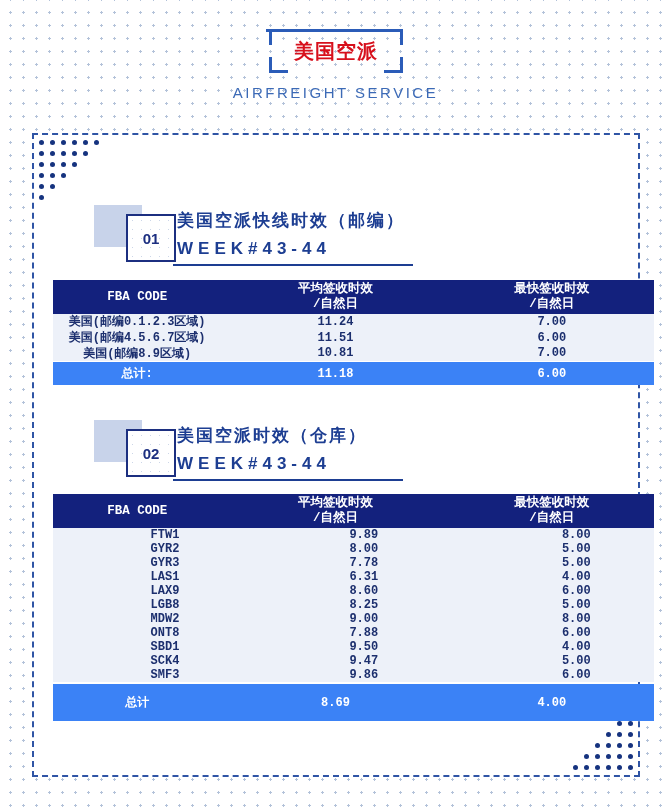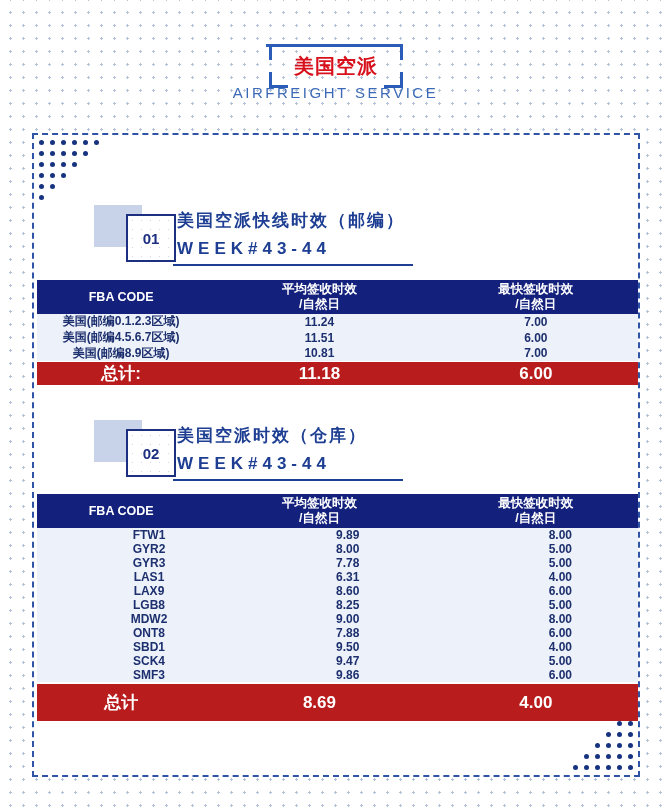--- a/index.html
+++ b/index.html
@@ -7,21 +7,21 @@
     width:671px;height:807px;position:relative;overflow:hidden;
     font-family:"Liberation Sans","DejaVu Sans",sans-serif;
     background-color:#ffffff;
   }
   .dot-bg{
     position:absolute;inset:0;
     background-image:radial-gradient(#b3c2d9 1.3px, rgba(0,0,0,0) 1.4px);
     background-size:13px 13px;background-position:4px 6px;
   }
   
-  .brand-wrap{position:absolute;left:269px;top:29px;width:134px;height:44px;margin-top:15px;}
+  .brand-wrap{position:absolute;left:269px;top:29px;width:134px;height:44px;}
   .corner{position:absolute;width:16px;height:13px;border:0 solid #2b5cb8;}
   .corner.tl{left:0;top:0;border-left-width:3px;border-top-width:3px;}
   .corner.tr{right:0;top:0;border-right-width:3px;border-top-width:3px;}
   .corner.bl{left:0;bottom:0;border-left-width:3px;border-bottom-width:3px;}
   .corner.br{right:0;bottom:0;border-right-width:3px;border-bottom-width:3px;}
   .brand-title{
     position:absolute;inset:0;display:flex;align-items:center;justify-content:center;
     color:#d7101c;font-size:20px;font-weight:bold;letter-spacing:1px;
   }
   .subtitle{
@@ -51,38 +51,38 @@
   .sec-title{
     position:absolute;left:143px;color:#1d3e92;font-weight:bold;font-size:17px;
     letter-spacing:2px;line-height:30px;white-space:nowrap;
   }
   .sec-week{
     position:absolute;left:143px;color:#1d3e92;font-weight:bold;font-size:17px;
     letter-spacing:5px;white-space:nowrap;
   }
   .week-underline{position:absolute;left:139px;height:2px;background:#1d3e92;}
   
-  .tbl{position:absolute;left:3px;width:601px;font-size:12px;}
+  .tbl{position:absolute;left:19px;width:601px;font-size:12px;font-family:Liberation Mono, monospace;}
   .tr{display:flex;width:100%;}
   .td,.th{box-sizing:border-box;text-align:center;}
   .c0{width:28%;}
   .c1{width:38%;}
   .c2{width:34%;}
   .thead{
     background:#13217d;color:#ffffff;font-weight:bold;height:34px;
     display:flex;align-items:center;font-size:12.5px;
   }
   .thead .th{display:flex;flex-direction:column;justify-content:center;line-height:15px;}
   .tbody .tr{background:#edf1f9;color:#1c2f6e;font-weight:bold;}
   .tbody .td{display:flex;align-items:center;justify-content:center;}
   .tbl-1 .tbody .td{height:15.7px;}
   .tbl-2 .tbody .td{height:14px;margin-left:48px;}
   .total{
-    background:#b91c1c;color:#ffffff;font-weight:bold;display:flex;align-items:center;
-    margin-top:1px;font-size:17px;
+    background:#3b82f6;color:#ffffff;font-weight:bold;display:flex;align-items:center;
+    margin-top:1px;font-size:12px;
   }
   .tbl-1 .total{height:23px;}
   .tbl-2 .total{height:37px;margin-top:2px;}
   
   .badge-1{left:48px;top:70px;}
   .title-1{top:71px;}
   .week-1{top:104px;}
   .wu-1{top:129px;width:240px;}
   .tbl-1{top:145px;}
   .badge-2{left:48px;top:285px;}

